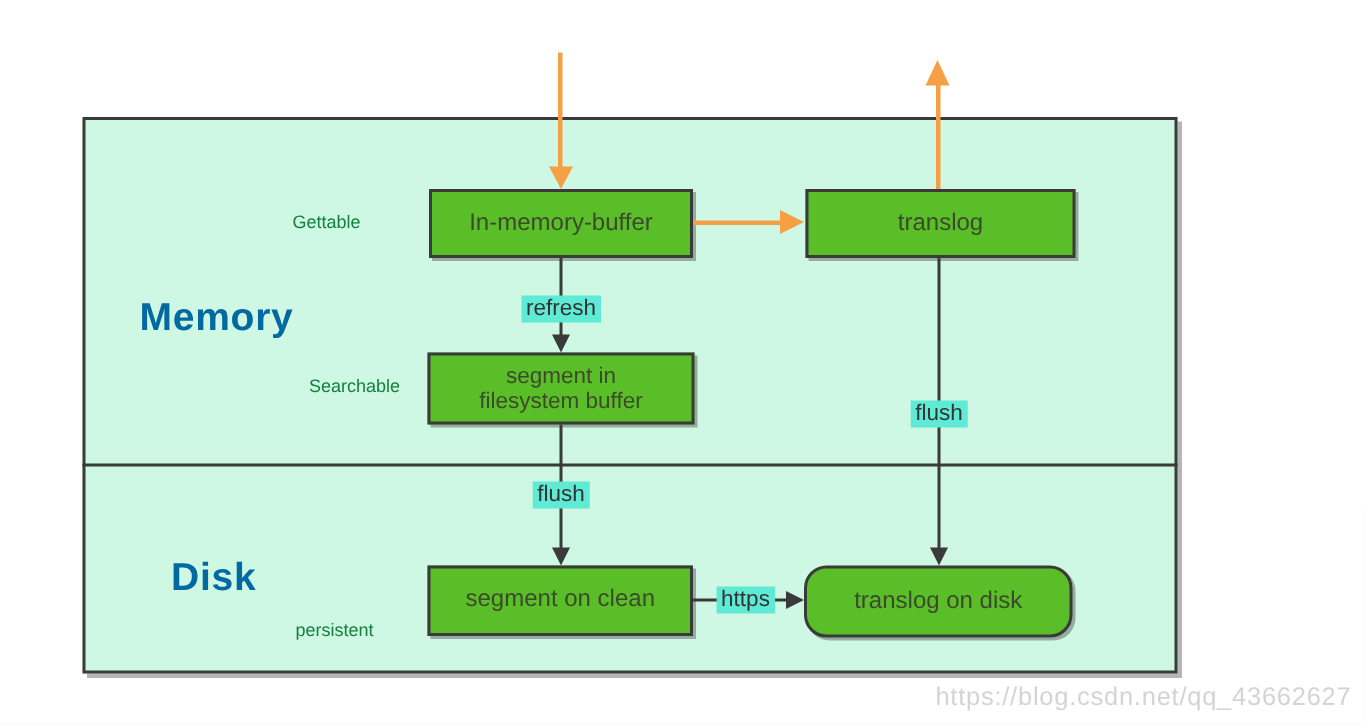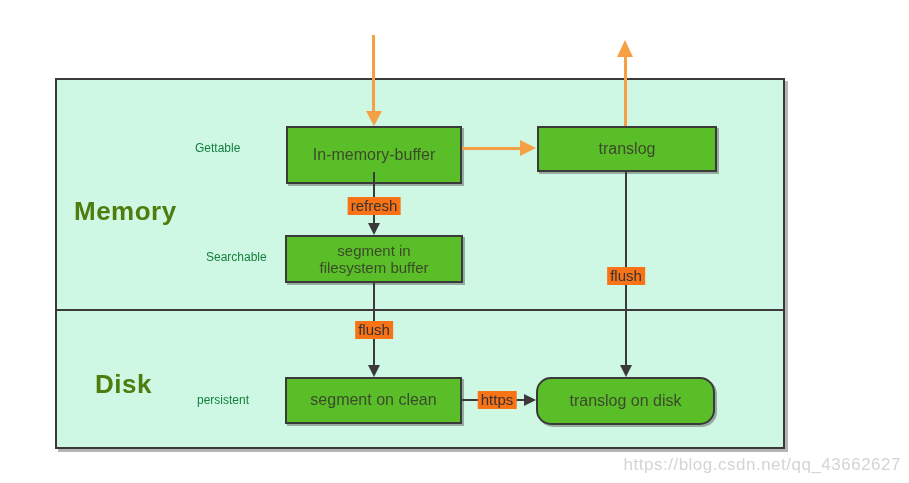--- a/index.html
+++ b/index.html
@@ -9,21 +9,21 @@
   }
   .container{
     position:absolute;left:55px;top:78px;width:726px;height:367px;
     background:#cef8e3;border:2px solid #3a3a3a;
     box-shadow:3px 3px 0 rgba(90,90,90,0.45);
   }
   .divider{
     position:absolute;left:55px;top:309px;width:730px;height:2px;background:#3a3a3a;
   }
   .section-label{
-    position:absolute;color:#4d7c0f;font-size:26px;font-weight:bold;letter-spacing:0.5px;
+    position:absolute;color:#0369a1;font-size:26px;font-weight:bold;letter-spacing:0.5px;margin-left:19px;
   }
   .section-label.memory{left:74px;top:196px;}
   .section-label.disk{left:95px;top:369px;}
   .row-label{
     position:absolute;color:#15803d;font-size:12px;white-space:nowrap;
   }
   .node{
     position:absolute;background:#5abe28;border:2px solid #3a3a3a;
     box-shadow:2px 2px 0 rgba(80,80,80,0.45);
     display:flex;align-items:center;justify-content:center;
@@ -52,44 +52,44 @@
     position:absolute;width:0;height:0;
     border-left:8px solid transparent;border-right:8px solid transparent;
     border-bottom:17px solid #f5a045;
   }
   .ohead-right{
     position:absolute;width:0;height:0;
     border-top:8px solid transparent;border-bottom:8px solid transparent;
     border-left:16px solid #f5a045;
   }
   .chip{
-    position:absolute;background:#f97316;color:#333333;font-size:15px;
+    position:absolute;background:#5eead4;color:#333333;font-size:15px;
     padding:0 3px;white-space:nowrap;transform:translateX(-50%);z-index:5;line-height:18px;
   }
   .watermark{
     position:absolute;right:8px;top:455px;color:#d4d4d4;font-size:17px;
     letter-spacing:0.5px;white-space:nowrap;
   }
 </style>
 </head>
 <body>
 
 <div class="canvas">
 
   <div class="container"></div>
   <div class="divider"></div>
 
   <div class="section-label memory">Memory</div>
   <div class="section-label disk">Disk</div>
 
   <div class="row-label" style="left:195px;top:141px;">Gettable</div>
   <div class="row-label" style="left:195px;top:250px;margin-left:11px;">Searchable</div>
-  <div class="row-label" style="left:197px;top:393px;">persistent</div>
+  <div class="row-label" style="left:197px;top:413px;">persistent</div>
 
-  <div class="node" style="left:286px;top:126px;width:176px;height:58px;">
+  <div class="node" style="left:286px;top:126px;width:176px;height:46px;">
     <span>In-memory-buffer</span>
   </div>
 
   <div class="node" style="left:285px;top:235px;width:178px;height:48px;">
     <span class="wrap-text">segment in filesystem buffer</span>
   </div>
 
   <div class="node" style="left:537px;top:126px;width:180px;height:46px;">
     <span>translog</span>
   </div>

